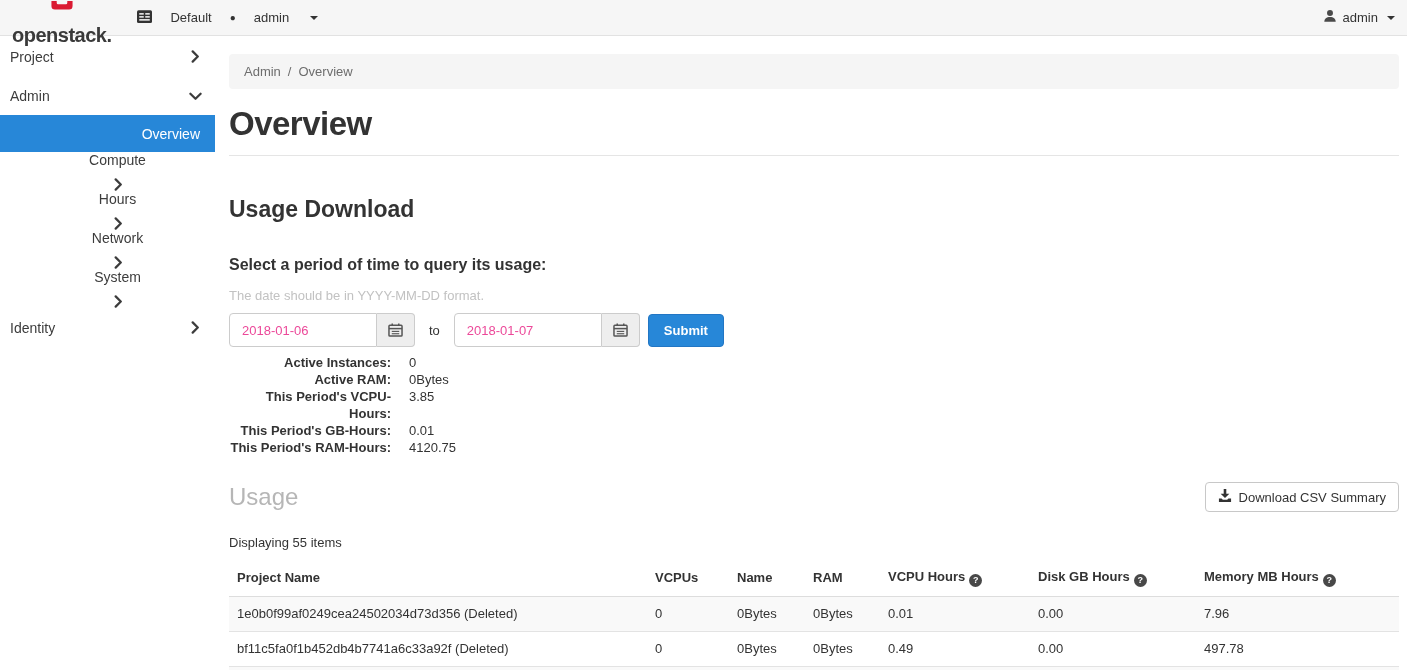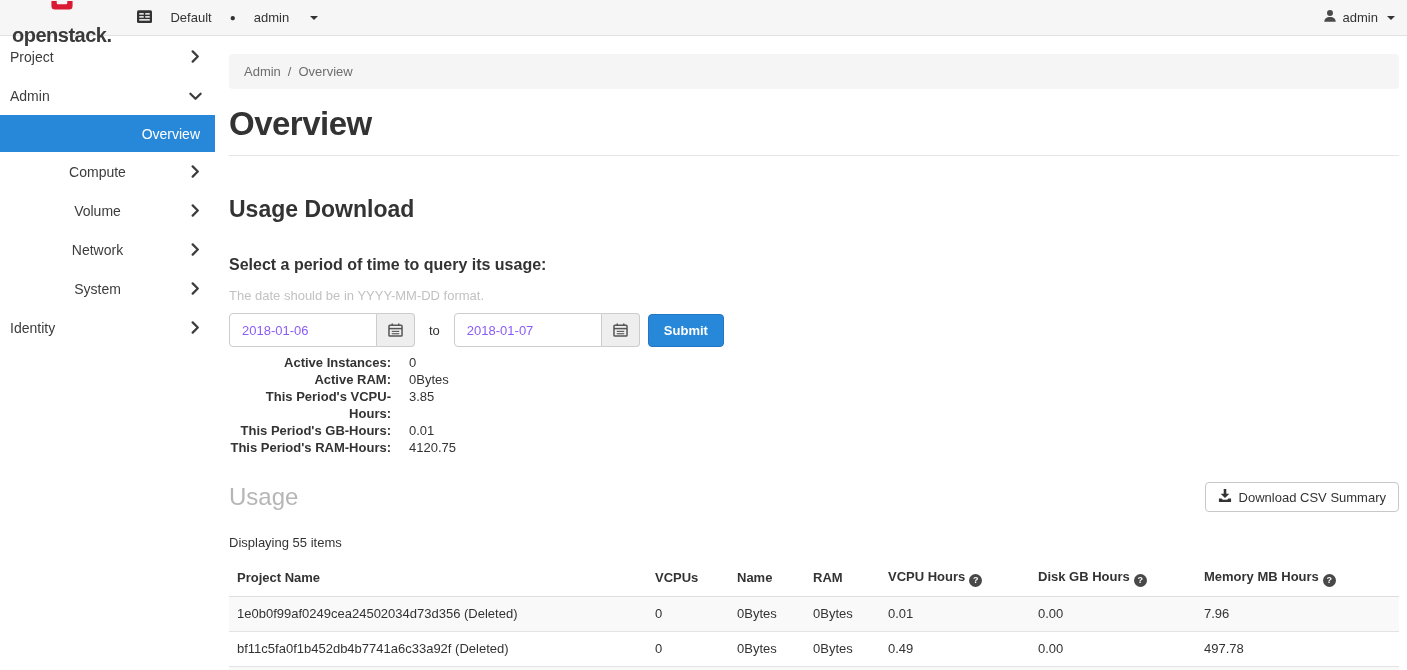--- a/index.html
+++ b/index.html
@@ -16,21 +16,21 @@
   .caret { width:0; height:0; border-left:4px solid transparent; border-right:4px solid transparent;
            border-top:4px solid #333; margin-left:3px; }
   .user-menu { margin-left:auto; display:flex; align-items:center; gap:6px; font-size:13px; cursor:pointer; }
 
   
   .layout { display:flex; height:633px; }
   .sidebar { width:215px; flex-shrink:0; padding-top:1px; }
   .side-item { height:39px; display:flex; align-items:center; font-size:14px; color:#3c3c3c; cursor:pointer; }
   .side-item.top { padding-left:10px; }
   .side-item .lbl { flex:1; }
-  .side-item.sub { padding-left:20px; }
+  .side-item.sub { padding-left:20px;flex-direction:column; }
   .side-item.sub .lbl { text-align:center; }
   .chev { width:40px; display:flex; justify-content:center; flex-shrink:0; }
   .side-item.selected { background:#2787d8; color:#fff; height:37px;
                         justify-content:flex-end; padding-right:15px; }
   .side-item.selected .lbl { flex:none; text-align:right; }
 
   .main { flex:1; padding:0 8px 0 14px; }
 
   
   .breadcrumb { margin-top:18px; height:35px; background:#f5f5f5; border-radius:4px;
@@ -39,21 +39,21 @@
   .page-title { font-size:33px; font-weight:bold; color:#333; margin-top:16px; letter-spacing:-0.5px; }
   .rule { border:none; border-top:1px solid #e5e5e5; margin-top:12px; }
 
   
   .section-heading { font-size:23px; font-weight:bold; color:#333; margin-top:40px; }
   .form-title { font-size:16px; font-weight:bold; margin-top:33px; }
   .form-hint { font-size:13px; color:#c2c2c2; margin-top:14px; }
   .date-form { display:flex; align-items:center; margin-top:10px; }
   .input-group { display:flex; }
   .date-input { width:148px; height:34px; border:1px solid #ccc; border-radius:4px 0 0 4px;
-                padding:0 12px; font-size:13px; color:#8b5cf6; outline:none; font-family:inherit; }
+                padding:0 12px; font-size:13px; color:#ec4899; outline:none; font-family:inherit; }
   .addon { width:38px; height:34px; background:#eee; border:1px solid #ccc; border-left:none;
            border-radius:0 4px 4px 0; display:flex; align-items:center; justify-content:center; cursor:pointer; }
   .to-label { margin:0 14px; font-size:13px; }
   .submit-btn { margin-left:8px; height:33px; padding:0 15px; background:#2787d8; color:#fff;
                 border:1px solid #2276c4; border-radius:4px; font-size:13px; font-weight:bold;
                 cursor:pointer; font-family:inherit; }
 
   .stats { margin-top:7px; }
   .stat-row { display:flex; font-size:13px; line-height:17px; }
   .stat-label { width:162px; text-align:right; font-weight:bold; }
@@ -143,21 +143,21 @@
     </div>
     <div class="side-item sub">
       <span class="lbl">Compute</span>
       <span class="chev">
         <svg width="10" height="13" viewBox="0 0 10 14" fill="none" stroke="#3c3c3c" stroke-width="2.4" stroke-linecap="round" stroke-linejoin="round">
             <path d="M2.5 1.5l5.5 5.5-5.5 5.5"></path>
           </svg>
       </span>
     </div>
     <div class="side-item sub">
-      <span class="lbl">Volume</span>
+      <span class="lbl">Hours</span>
       <span class="chev">
         <svg width="10" height="13" viewBox="0 0 10 14" fill="none" stroke="#3c3c3c" stroke-width="2.4" stroke-linecap="round" stroke-linejoin="round">
             <path d="M2.5 1.5l5.5 5.5-5.5 5.5"></path>
           </svg>
       </span>
     </div>
     <div class="side-item sub">
       <span class="lbl">Network</span>
       <span class="chev">
         <svg width="10" height="13" viewBox="0 0 10 14" fill="none" stroke="#3c3c3c" stroke-width="2.4" stroke-linecap="round" stroke-linejoin="round">

